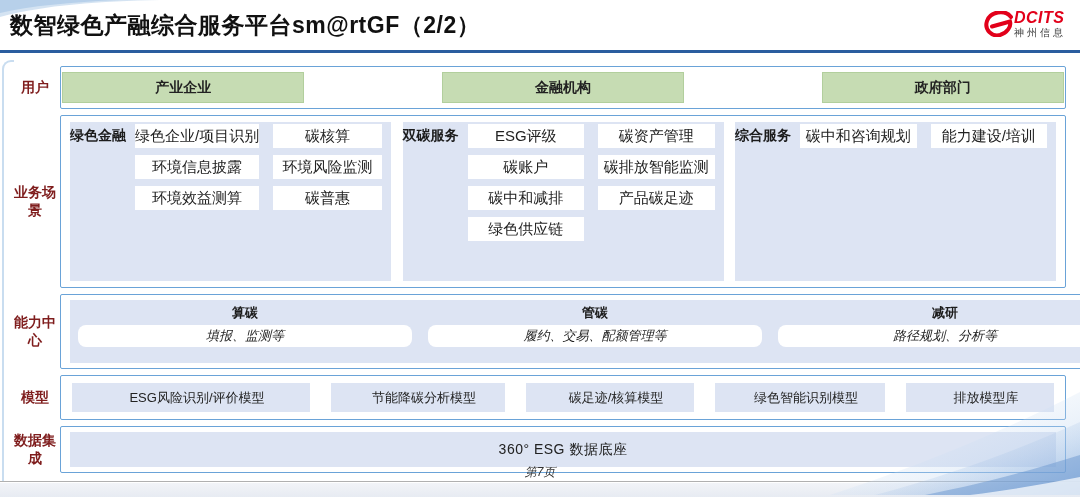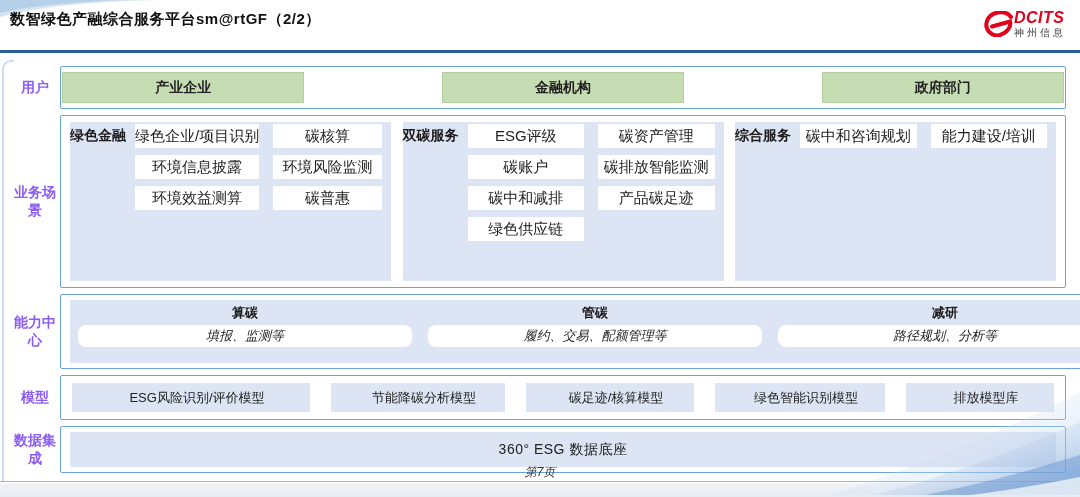--- a/index.html
+++ b/index.html
@@ -6,21 +6,21 @@
   body{
     width:1080px;height:497px;position:relative;overflow:hidden;
     background:#ffffff;
     font-family:"Liberation Sans","DejaVu Sans",sans-serif;
     color:#1a1a1a;
   }
   
   .header{position:absolute;top:0;left:0;width:1080px;height:52px;}
   .page-title{
     position:absolute;left:10px;top:10px;
-    font-size:15px;font-weight:bold;color:#111;letter-spacing:0.5px;
+    font-size:23px;font-weight:bold;color:#111;letter-spacing:0.5px;
   }
   .title-underline{
     position:absolute;left:0;top:50px;width:1080px;height:3px;
     background:#2a5d9f;
   }
   .logo{position:absolute;right:14px;top:10px;display:flex;align-items:center;}
   .logo-text{display:flex;flex-direction:column;line-height:1;}
   .logo-brand{color:#e2001a;font-weight:bold;font-style:italic;font-size:16px;letter-spacing:0.5px;}
   .logo-sub{color:#3c3c3c;font-size:10px;letter-spacing:3px;margin-top:2px;}
   .swoosh-topleft{position:absolute;left:0;top:0;}
@@ -28,21 +28,21 @@
   .frame-line{
     position:absolute;left:2px;top:60px;height:420px;width:10px;
     border-left:2px solid #c9ddf0;border-top:2px solid #c9ddf0;
     border-top-left-radius:9px;
   }
   
   .diagram{position:absolute;left:10px;top:66px;width:1056px;display:flex;flex-direction:column;gap:6px;}
   .drow{display:flex;align-items:stretch;}
   .drow-label{
     width:50px;flex:0 0 50px;display:flex;align-items:center;justify-content:center;
-    font-weight:bold;font-size:14px;text-align:center;line-height:1.25;color:#8b5cf6;
+    font-weight:bold;font-size:14px;text-align:center;line-height:1.25;color:#7f1d1d;
   }
   .drow-label span{display:block;width:46px;}
   .drow-box{
     flex:1;background:#fff;border:1.5px solid #6aa3d8;border-radius:2px;
     position:relative;
   }
   
   .row-users .drow-box{height:41px;display:flex;align-items:center;justify-content:space-between;padding:0 1px;}
   .user-chip{
     width:24%;height:29px;background:#c6dcb3;border:1px solid #b2cf9d;

